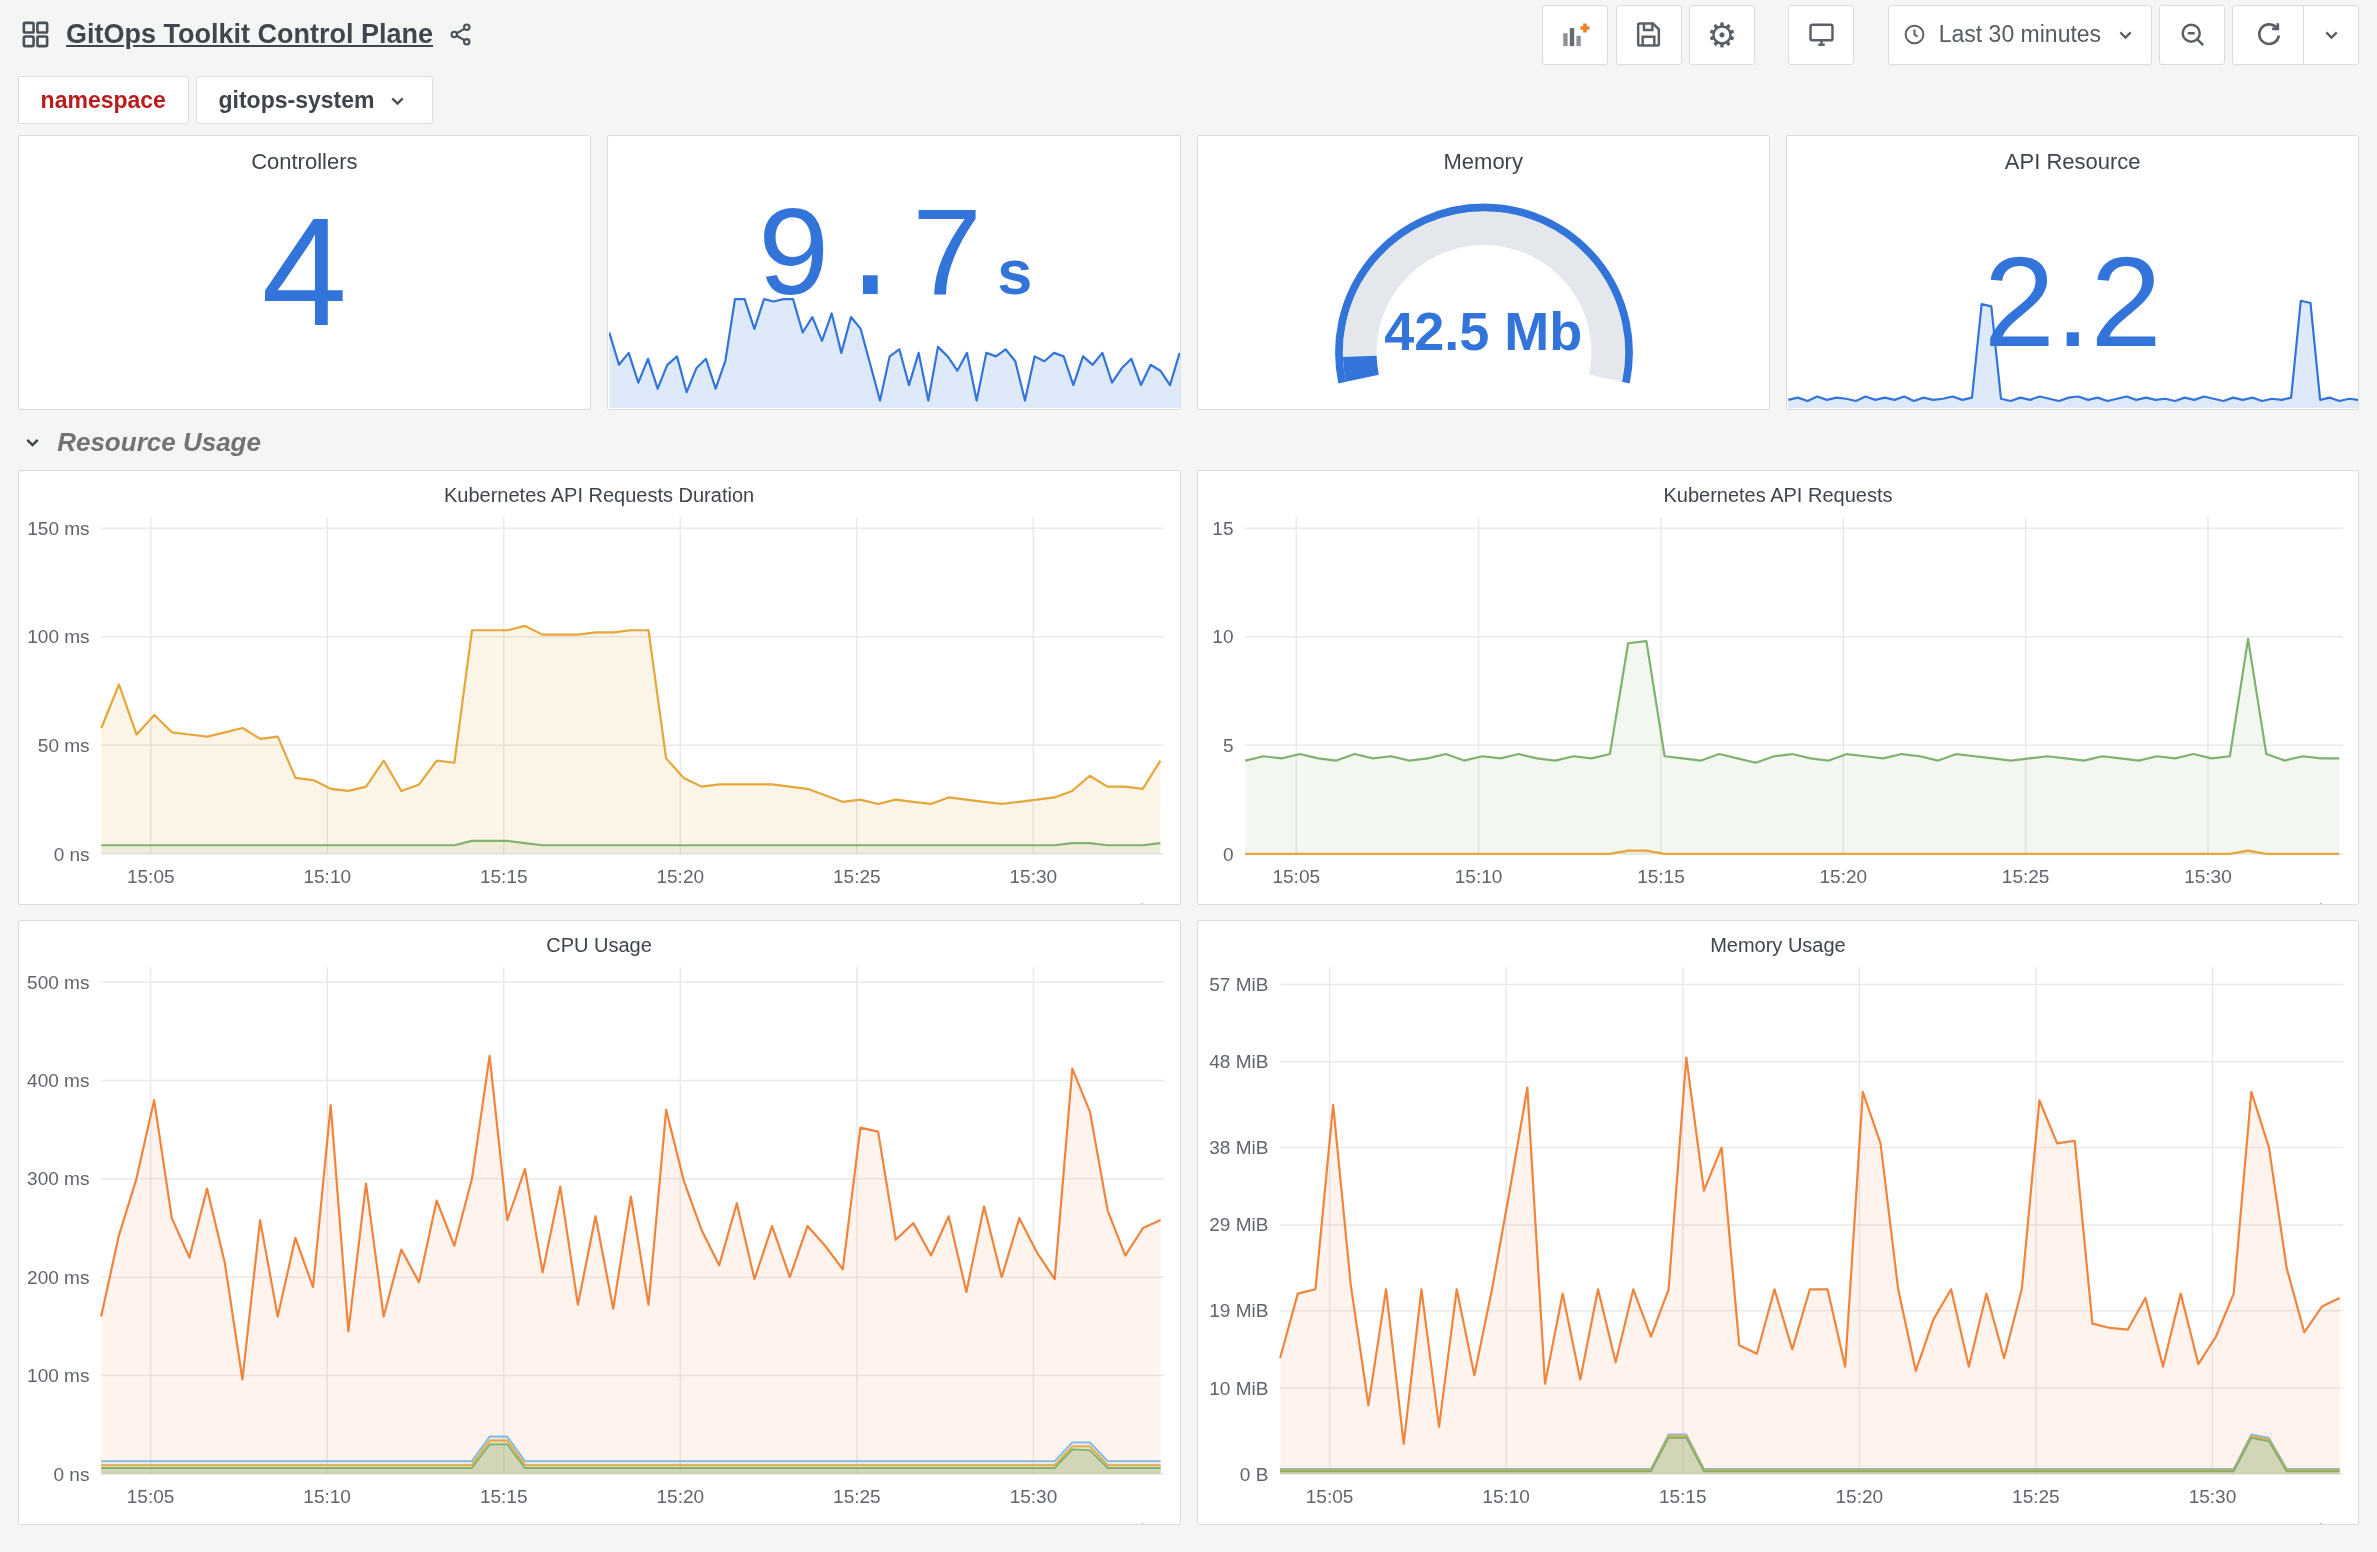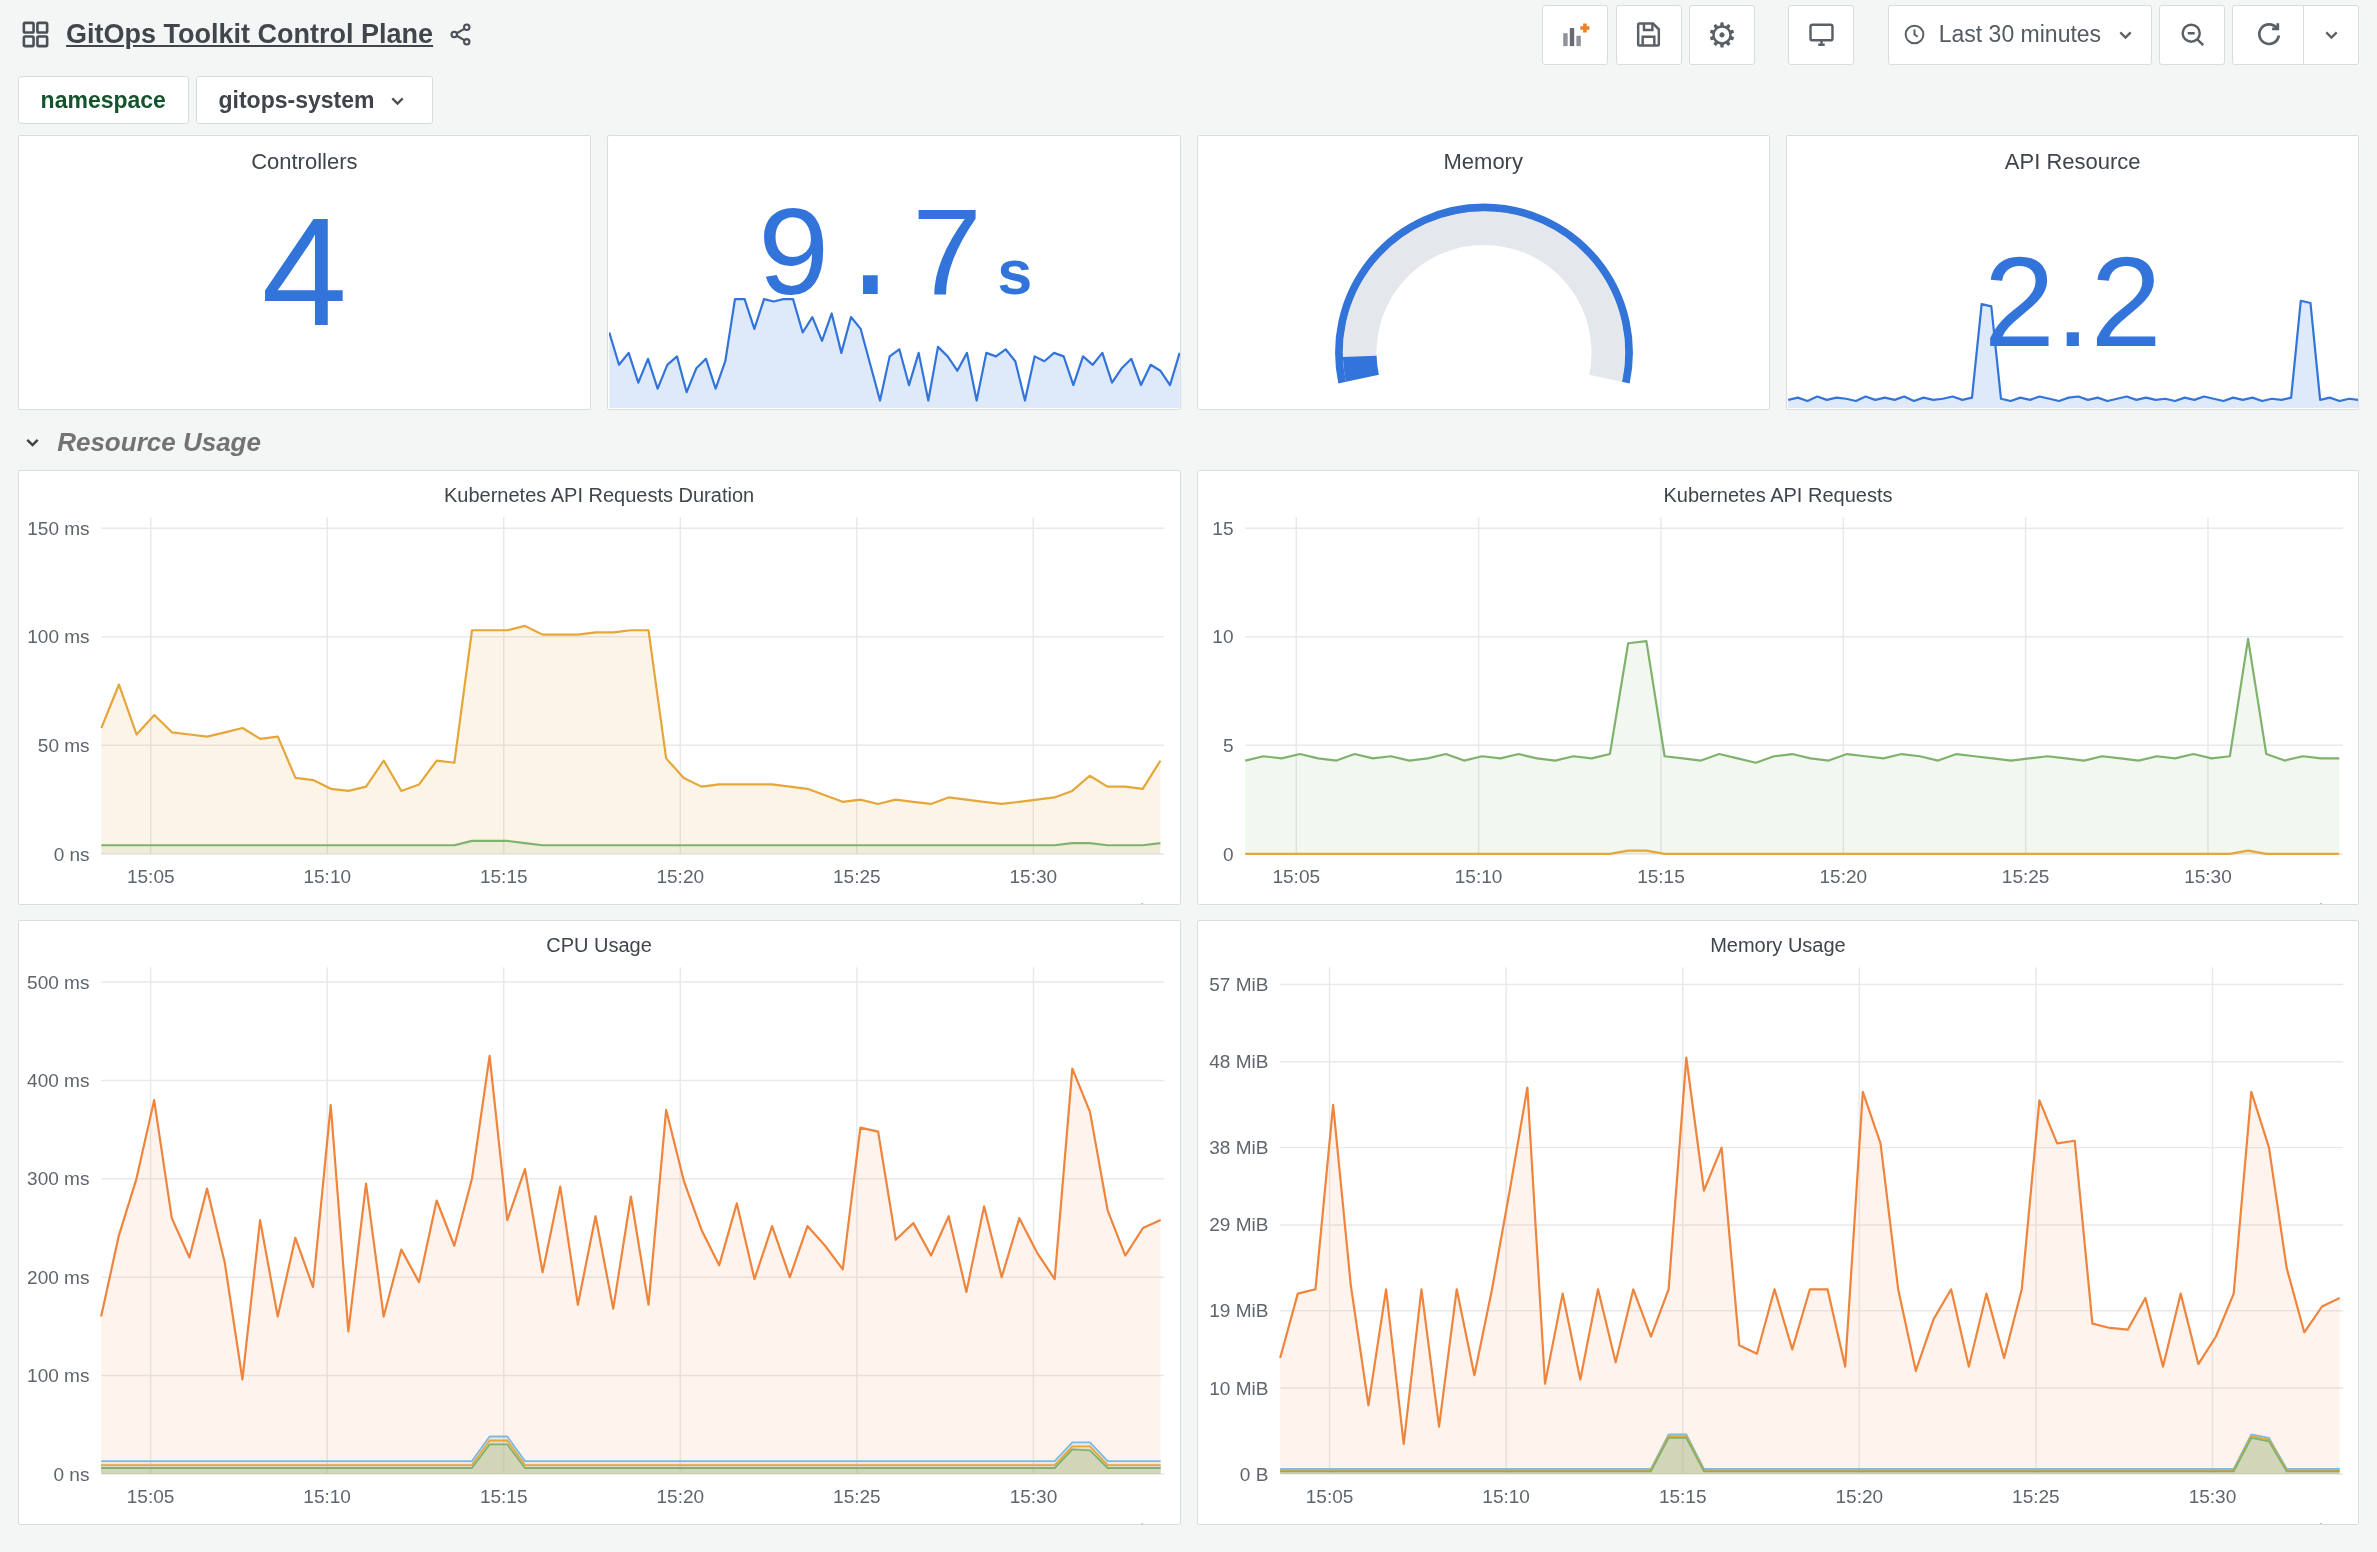--- a/index.html
+++ b/index.html
@@ -14,21 +14,21 @@
   .tbtn{height:60px;min-width:66px;background:#fff;border:0.7px solid #d8dbe0;border-radius:2.9px;display:flex;align-items:center;justify-content:center;gap:11.7px;color:#555b62;font-size:23px;padding:0 13px;box-sizing:border-box;cursor:pointer;}
   .refgrp{display:flex;height:60px;background:#fff;border:0.7px solid #d8dbe0;border-radius:2.9px;box-sizing:border-box;}
   .refcell{display:flex;align-items:center;justify-content:center;width:70px;cursor:pointer;}
   .refcell+.refcell{border-left:0.7px solid #d8dbe0;width:54px;}
   .i40{width:31px;height:31px;}
   .i34{width:25px;height:25px;}
   .gearglyph{font-size:34px;color:#5a6066;line-height:1;}
   
   .varrow{height:57px;display:flex;align-items:center;gap:6.6px;margin-top:2.9px;}
   .chip{height:48px;background:#fff;border:0.7px solid #d8dbe0;border-radius:2.9px;display:flex;align-items:center;gap:10.3px;padding:0 22px;font-size:23px;box-sizing:border-box;cursor:pointer;}
-  .chip.vlbl{color:#14532d;font-weight:600;}
+  .chip.vlbl{color:#b91c1c;font-weight:600;}
   .chip.vval{color:#3f444a;font-weight:600;}
   
   .panel{background:#fff;border:0.7px solid #d8dbe0;border-radius:2.2px;position:relative;box-sizing:border-box;overflow:hidden;}
   .stats{display:grid;grid-template-columns:repeat(4,1fr);gap:16px;height:275px;margin-top:5.9px;}
   .stitle{text-align:center;font-size:22px;font-weight:500;color:#3f454c;margin:13px 0 0;}
   .bigwrap{position:absolute;inset:0;display:flex;align-items:center;justify-content:center;z-index:2;}
   .bignum{color:#3274d9;font-weight:500;}
   .v-controllers{font-size:154px;}
   .v-wq{font-size:128px;padding-top:51px;font-family:Liberation Mono, monospace;}
   .v-api{font-size:128px;padding-top:59px;}
@@ -160,20 +160,21 @@
     <polyline points="0.0,64.9 13.2,109.0 26.4,92.7 39.6,133.4 52.8,100.8 66.0,141.5 79.2,109.0 92.4,97.5 105.6,146.4 118.8,113.8 132.0,100.8 145.2,141.5 158.4,104.1 171.6,19.3 184.8,19.3 198.1,60.0 211.3,19.3 224.5,22.6 237.7,19.3 250.9,19.3 264.1,64.9 277.3,43.8 290.5,76.3 303.7,38.9 316.9,92.7 330.1,43.8 343.3,60.0 356.5,109.0 369.7,157.8 382.9,97.5 396.1,87.8 409.3,136.7 422.5,92.7 435.7,157.8 448.9,84.5 462.1,97.5 475.3,117.1 488.5,92.7 501.7,157.8 514.9,92.7 528.1,97.5 541.3,87.8 554.5,104.1 567.7,157.8 580.9,97.5 594.2,104.1 607.4,92.7 620.6,97.5 633.8,136.7 647.0,97.5 660.2,109.0 673.4,92.7 686.6,133.4 699.8,113.8 713.0,100.8 726.2,136.7 739.4,109.0 752.6,117.1 765.8,136.7 779.0,92.7" fill="none" stroke="#3274d9" stroke-width="3" stroke-linejoin="round"></polyline>
           </svg></div>
     </section>
     <section class="panel">
       <h2 class="stitle">Memory</h2>
       <div class="gaugebox"><svg width="572" height="230" viewBox="0 0 781 314">
     <path d="M197.0,276.6 A197.82,197.82 0 1 1 584.0,276.6" fill="none" stroke="#3274d9" stroke-width="11"></path>
     <path d="M224.4,270.8 A169.82,169.82 0 1 1 556.6,270.8" fill="none" stroke="#e4e7ec" stroke-width="46"></path>
     <path d="M224.4,270.8 A169.82,169.82 0 0 1 220.8,240.8" fill="none" stroke="#3274d9" stroke-width="46"></path>
           </svg></div>
+      <div class="gval">42.5 Mb</div>
     </section>
     <section class="panel">
       <h2 class="stitle">API Resource</h2>
       <div class="bigwrap">
           <span class="bignum v-api">2.2</span>
         </div>
       <div class="sparkbox short"><svg width="571" height="115" viewBox="0 0 779 157">
     <path d="M0,157 L0.0,145.9 L13.2,142.8 L26.4,147.4 L39.6,141.3 L52.8,145.9 L66.0,142.8 L79.2,144.4 L92.4,147.4 L105.6,141.3 L118.8,145.9 L132.0,142.8 L145.2,145.9 L158.4,141.3 L171.6,147.4 L184.8,142.8 L198.1,145.9 L211.3,144.4 L224.5,141.3 L237.7,145.9 L250.9,142.8 L264.1,15.2 L277.3,18.2 L290.5,144.4 L303.7,147.4 L316.9,142.8 L330.1,145.9 L343.3,141.3 L356.5,144.4 L369.7,147.4 L382.9,142.8 L396.1,141.3 L409.3,145.9 L422.5,142.8 L435.7,147.4 L448.9,144.4 L462.1,141.3 L475.3,145.9 L488.5,142.8 L501.7,145.9 L514.9,144.4 L528.1,147.4 L541.3,142.8 L554.5,145.9 L567.7,141.3 L580.9,144.4 L594.2,147.4 L607.4,142.8 L620.6,145.9 L633.8,142.8 L647.0,147.4 L660.2,144.4 L673.4,145.9 L686.6,142.8 L699.8,10.6 L713.0,13.6 L726.2,145.9 L739.4,142.8 L752.6,147.4 L765.8,144.4 L779.0,145.9 L779,157 Z" fill="#3274d9" fill-opacity="0.16"></path>
     <polyline points="0.0,145.9 13.2,142.8 26.4,147.4 39.6,141.3 52.8,145.9 66.0,142.8 79.2,144.4 92.4,147.4 105.6,141.3 118.8,145.9 132.0,142.8 145.2,145.9 158.4,141.3 171.6,147.4 184.8,142.8 198.1,145.9 211.3,144.4 224.5,141.3 237.7,145.9 250.9,142.8 264.1,15.2 277.3,18.2 290.5,144.4 303.7,147.4 316.9,142.8 330.1,145.9 343.3,141.3 356.5,144.4 369.7,147.4 382.9,142.8 396.1,141.3 409.3,145.9 422.5,142.8 435.7,147.4 448.9,144.4 462.1,141.3 475.3,145.9 488.5,142.8 501.7,145.9 514.9,144.4 528.1,147.4 541.3,142.8 554.5,145.9 567.7,141.3 580.9,144.4 594.2,147.4 607.4,142.8 620.6,145.9 633.8,142.8 647.0,147.4 660.2,144.4 673.4,145.9 686.6,142.8 699.8,10.6 713.0,13.6 726.2,145.9 739.4,142.8 752.6,147.4 765.8,144.4 779.0,145.9" fill="none" stroke="#3274d9" stroke-width="3" stroke-linejoin="round"></polyline>
           </svg></div>

